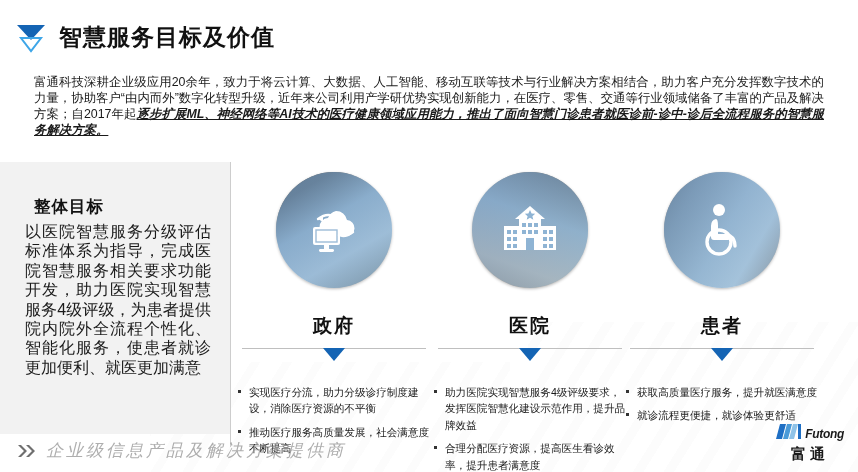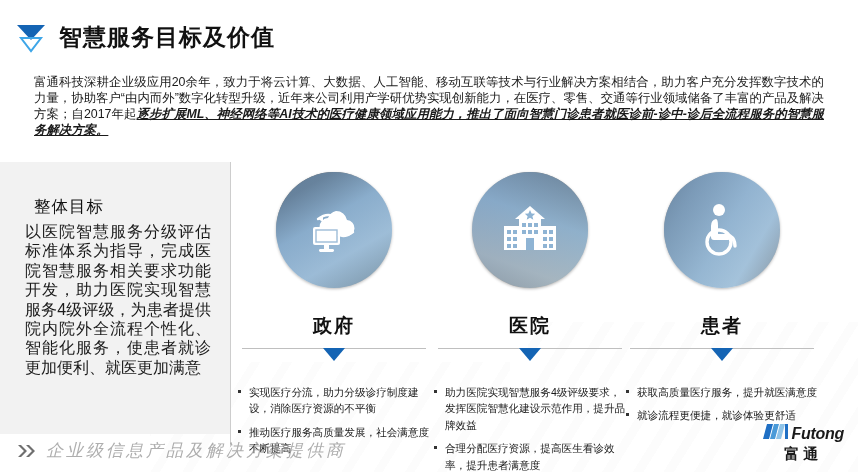--- a/index.html
+++ b/index.html
@@ -106,21 +106,21 @@
     top: 162px;
     width: 1px;
     height: 285px;
     background: #cdcdcd;
   }
   .panel-title {
     position: absolute;
     left: 34px;
     top: 196px;
     font-size: 16.5px;
-    font-weight: normal;
+    font-weight: bold;
     color: #111111;
     letter-spacing: 1px;
   }
   .panel-body {
     position: absolute;
     left: 25px;
     top: 222px;
     width: 186px;
     font-size: 16px;
     line-height: 19.4px;
@@ -259,21 +259,21 @@
     flex-direction: column;
     align-items: center;
     gap: 1px;
   }
   .logo-top {
     display: flex;
     align-items: center;
     gap: 3px;
   }
   .logo-word {
-    font-size: 16px;
+    font-size: 12px;
     font-weight: bold;
     font-style: italic;
     color: #1a1a1a;
     letter-spacing: -0.3px;
     text-align: right;
   }
   .logo-cn {
     font-size: 15px;
     font-weight: bold;
     color: #1a1a1a;

